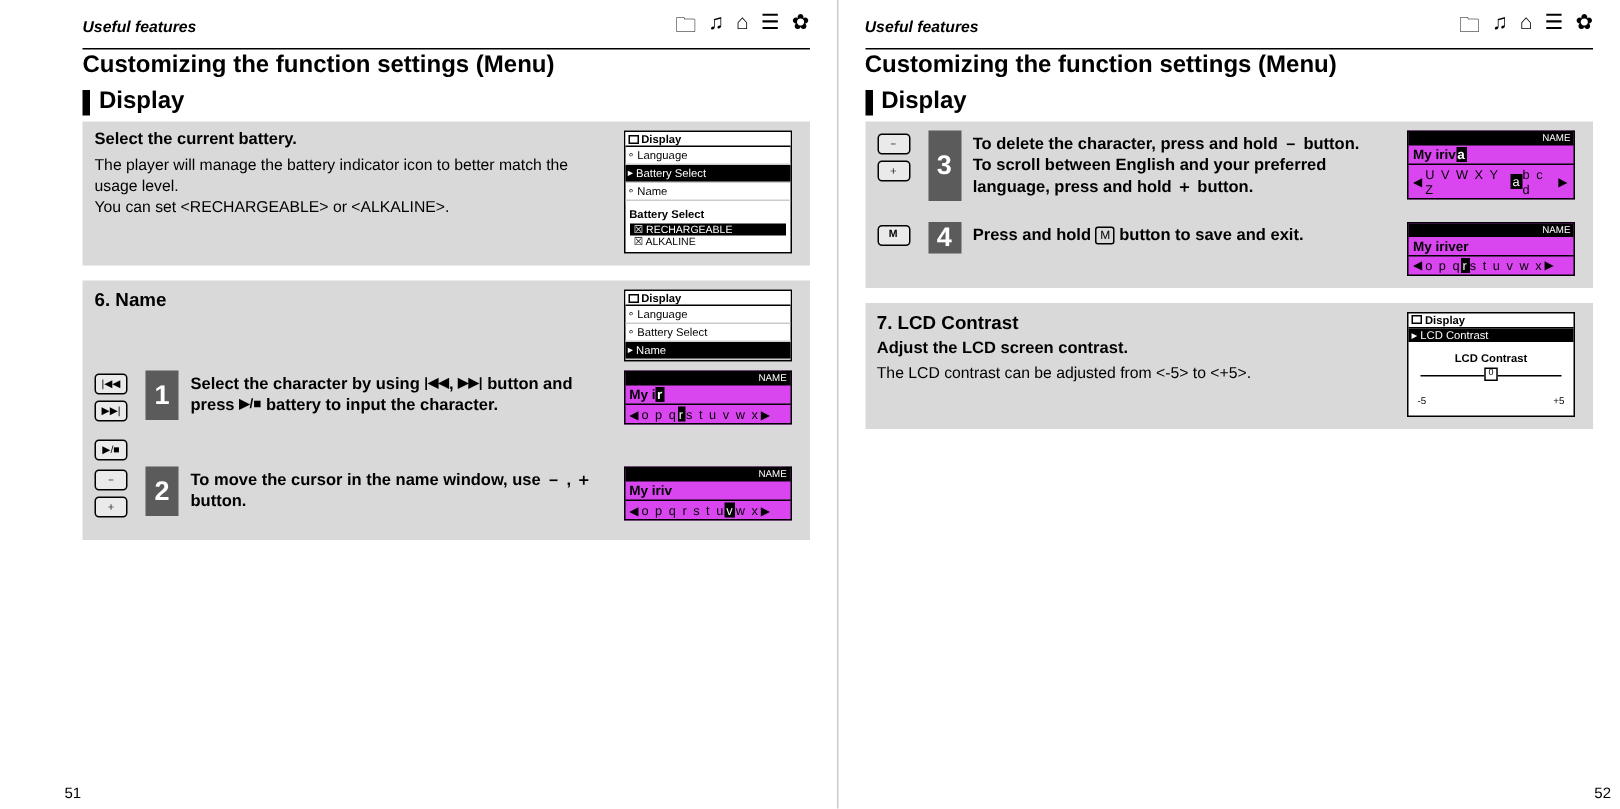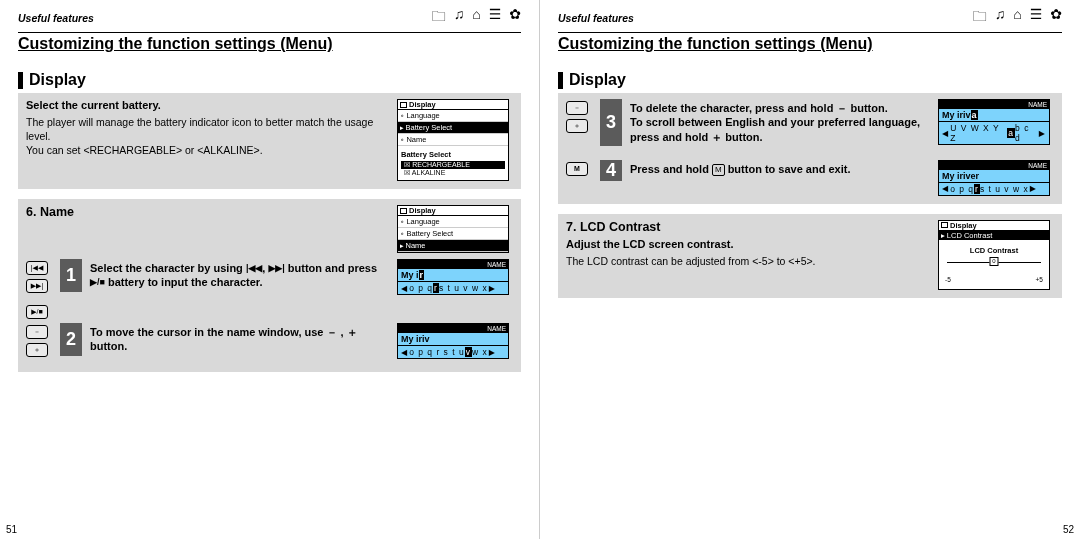--- a/index.html
+++ b/index.html
@@ -1,24 +1,24 @@
 <!DOCTYPE html>
 <html><head>
 <meta charset="utf-8">
 <style>
   * { box-sizing: border-box; margin: 0; padding: 0; }
   body { font-family: Arial, Helvetica, sans-serif; background: #fff; width: 1080px; height: 539px; overflow: hidden; font-size: 11px; color: #000; }
-  .page-wrap { display: flex; width: 100%; height: 100%; }
+  .page-wrap { display: flex; width: 100%; height: 100%; padding-left: 37px; }
   .page { width: 50%; height: 100%; border-right: 1px solid #ccc; padding: 6px 18px 4px 18px; position: relative; display: flex; flex-direction: column; }
   .page:last-child { border-right: none; }
   .top-bar { display: flex; justify-content: space-between; align-items: center; border-bottom: 1px solid #000; padding-bottom: 2px; margin-bottom: 2px; }
   .useful { font-style: italic; font-weight: bold; font-size: 10.5px; }
   .top-icons { display: flex; gap: 8px; font-size: 14px; }
   .top-icons span { display:inline-block; }
-  .h1 { font-weight: bold; font-size: 16px; margin-bottom: 18px; text-decoration: underline; }
+  .h1 { font-weight: bold; font-size: 16px; margin-bottom: 6px; }
   .h2-wrap { display: flex; align-items: center; gap: 6px; margin-bottom: 4px; }
   .h2-bar { width: 5px; height: 17px; background: #000; }
   .h2 { font-weight: bold; font-size: 16px; }
   .content { flex: 1; position: relative; }
   
   .sect { background: #d9d9d9; padding: 6px 8px 8px 8px; margin-bottom: 10px; position: relative; }
   .sect-row { display: flex; gap: 10px; }
   .sect-left { flex: 1; }
   .sect-title { font-weight: bold; font-size: 12.5px; margin-bottom: 4px; }
   .sect-sub { font-weight: bold; font-size: 11px; margin-bottom: 4px; }
@@ -33,21 +33,21 @@
   .lcd-sub { padding: 2px 3px 3px 3px; }
   .lcd-sub-title { font-weight: bold; font-size: 7.5px; margin: 2px 0;}
   .lcd-sub-item { font-size:7px; padding-left:3px;}
   .lcd-sub-item.sel { background:#000; color:#fff;}
   .small-btn { width:22px; height:14px; border:1px solid #000; border-radius:3px; background:#eaeaea; display:flex; align-items:center; justify-content:center; font-size:7px;}
   
   .step { display:flex; gap:8px; margin-bottom:8px; align-items:flex-start; }
   .step-num { width:22px; min-width:22px; background:#5b5b5b; color:#fff; font-weight:bold; font-size:18px; display:flex; align-items:center; justify-content:center; align-self:stretch;}
   .step-text { flex:1; font-weight:bold; font-size:11px; line-height:1.3; padding:2px 0;}
   
-  .name-lcd { width:112px; border:1px solid #000; background:#7dd3fc; font-size:8px;}
+  .name-lcd { width:112px; border:1px solid #000; background:#d946ef; font-size:8px;}
   .name-lcd .nl-top { background:#000; color:#fff; padding:0 2px; font-size:6.5px; text-align:right; line-height:9px;}
   .name-lcd .nl-name { padding:1px 3px; font-weight:bold; font-size:9px; border-bottom:1px solid #000;}
   .name-lcd .nl-name .cursor { background:#000; color:#fff; padding:0 1px;}
   .name-lcd .nl-chars { padding:1px 2px; font-size:8.5px; letter-spacing:1px; display:flex; align-items:center;}
   .name-lcd .nl-chars .arrow { font-size:8px; margin:0 1px;}
   .name-lcd .nl-chars .hl { background:#000; color:#fff; padding:0 1px;}
   
   .contrast-lcd { width:112px; border:1px solid #000; background:#fff; font-size:8px;}
   .contrast-lcd .cl-h1 { display:flex;align-items:center;gap:2px;padding:0 2px;font-weight:bold;border-bottom:1px solid #000;font-size:7.5px;}
   .contrast-lcd .cl-sel { background:#000;color:#fff;padding:0 2px;font-size:7.5px;}

